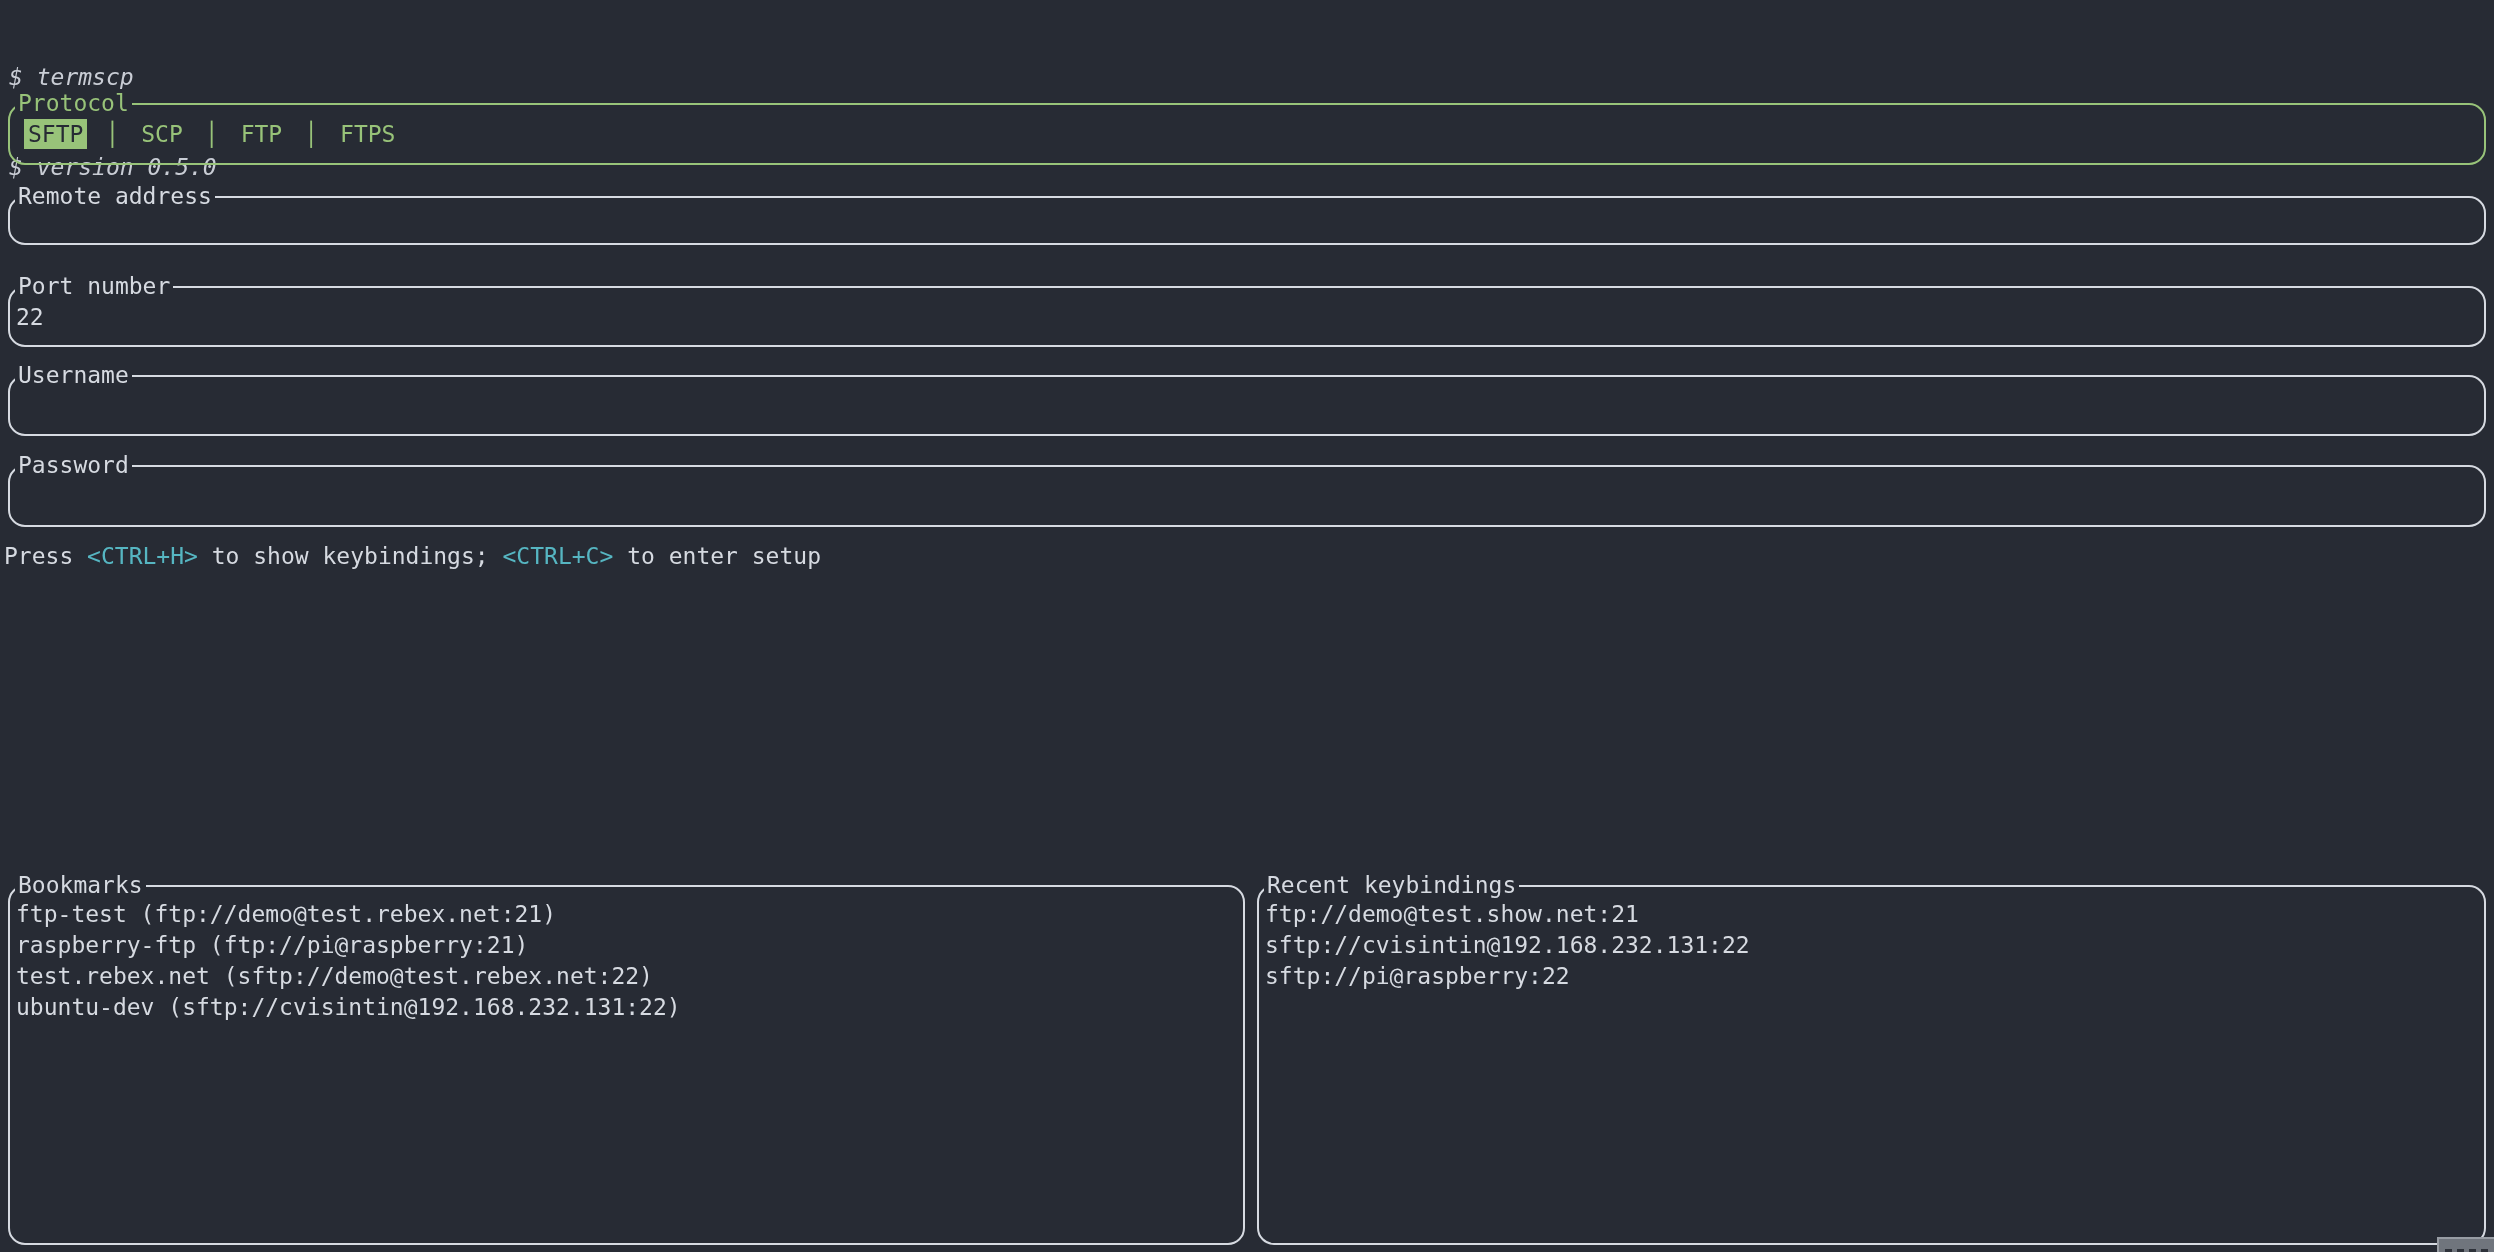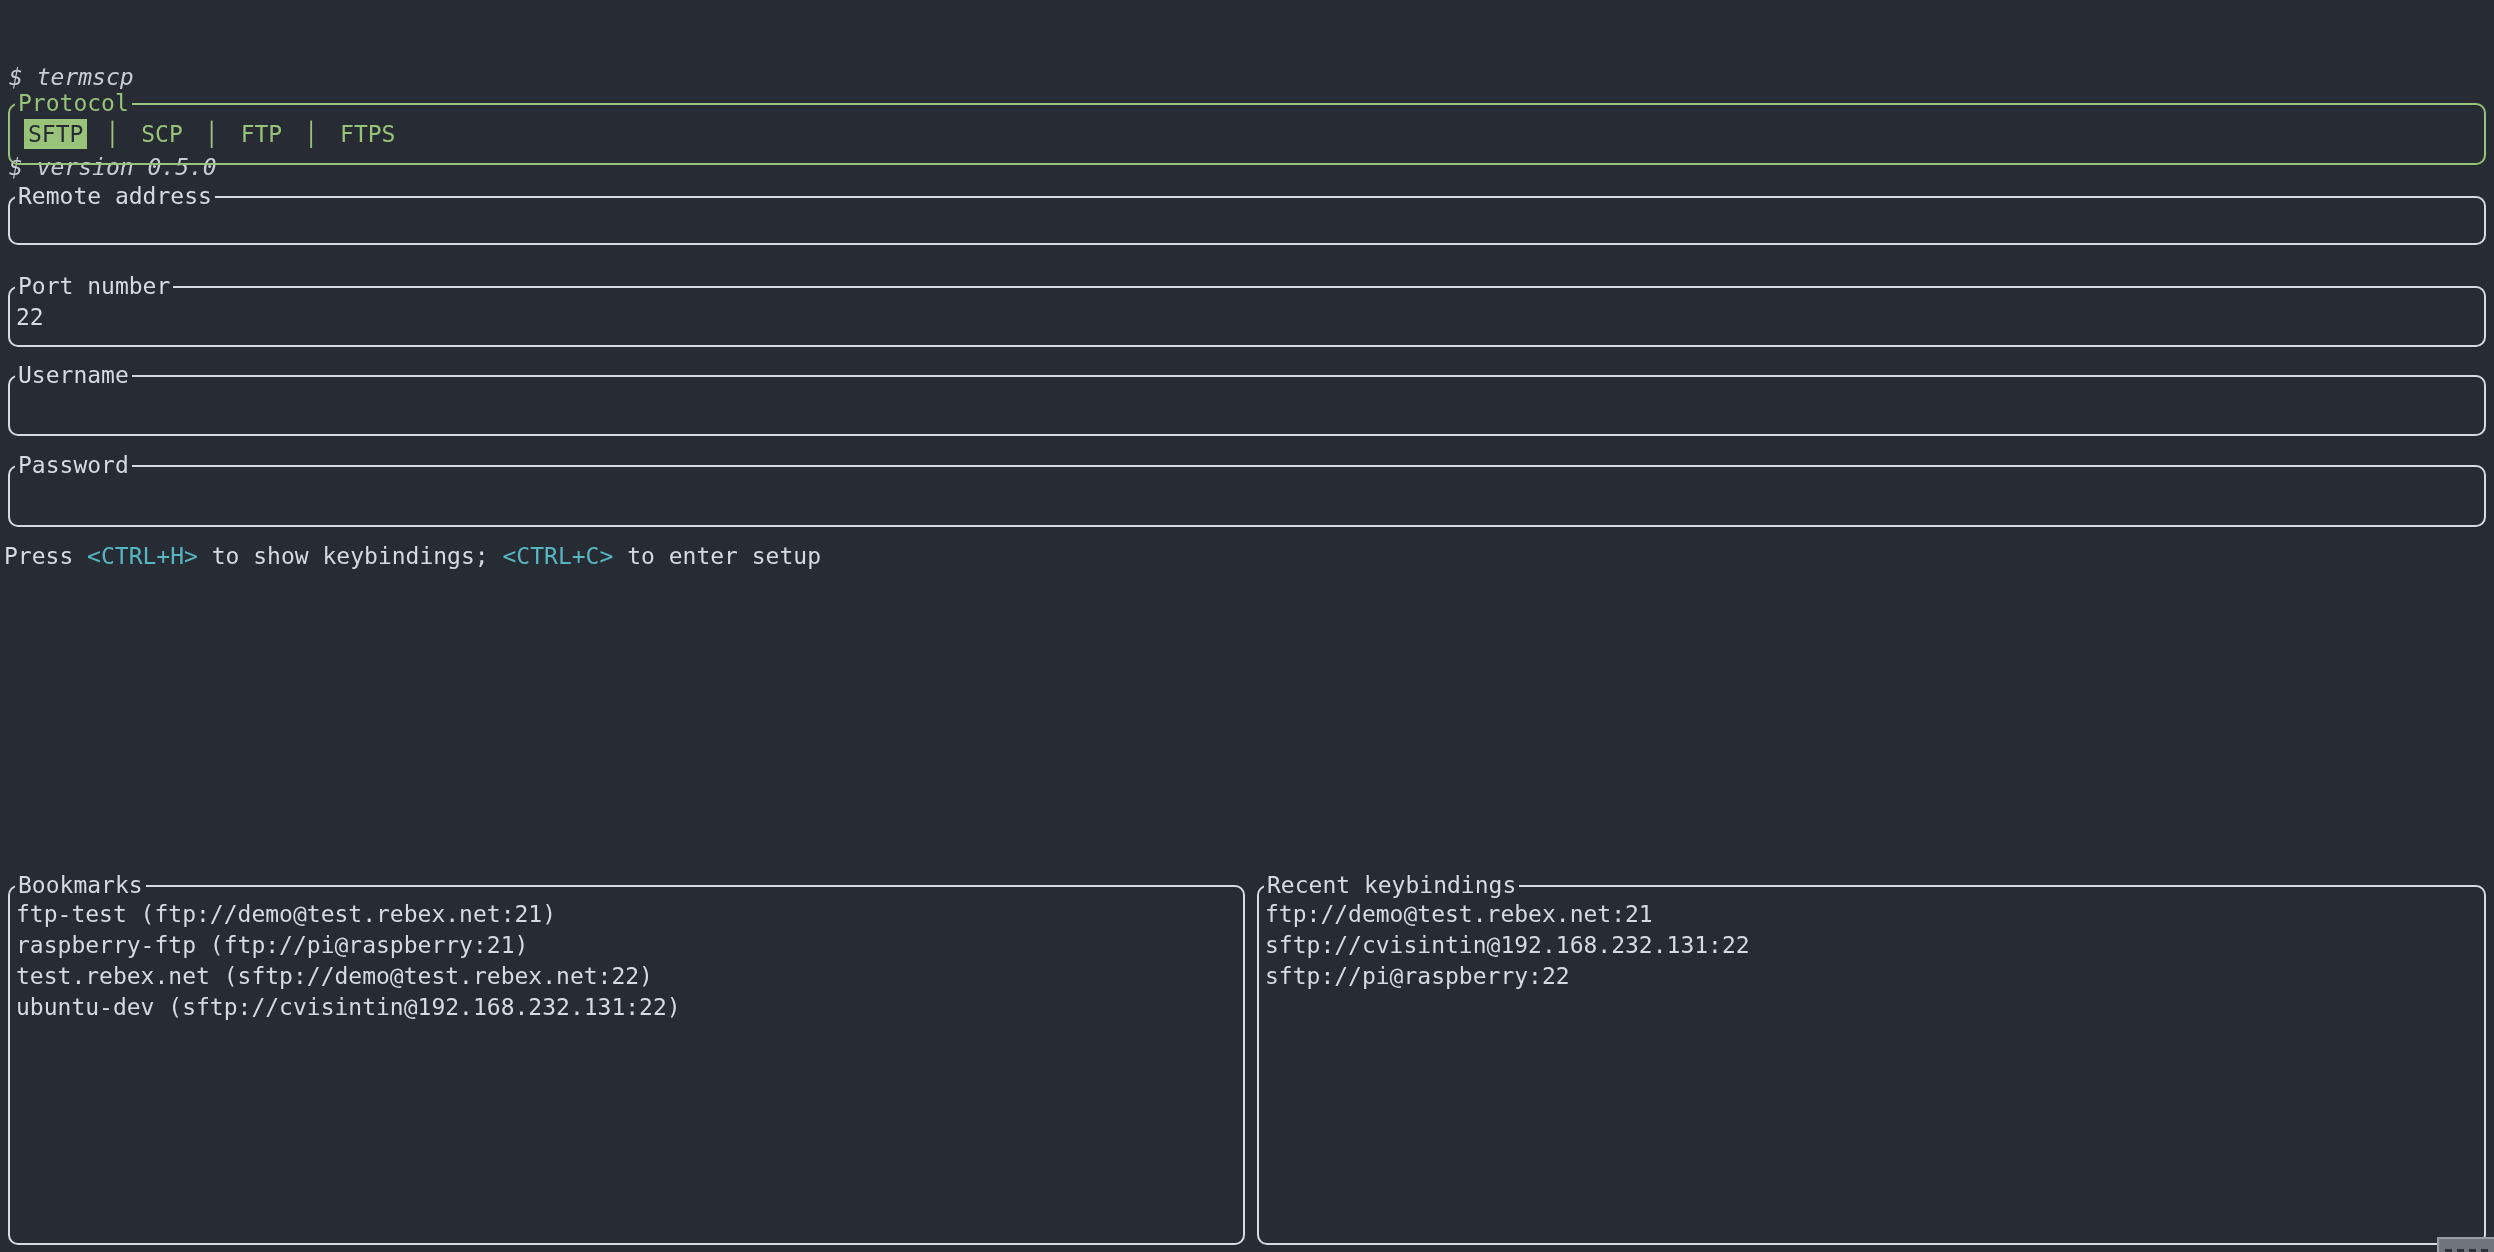--- a/index.html
+++ b/index.html
@@ -31,21 +31,21 @@
     font-style: italic;
     color: var(--dim_foreground);
     line-height: 30px;
     white-space: pre;
   }
 
   
   .tbox {
     position: absolute;
     border: 2px solid var(--foreground);
-    border-radius: 10px;
+    border-radius: 17px;
   }
   .tbox.green { border-color: var(--green); }
   .tbox > .title {
     position: absolute;
     top: -16px; left: 5px;
     background: var(--background);
     padding: 0 3px;
     line-height: 28px;
     color: var(--foreground);
     white-space: pre;
@@ -158,21 +158,21 @@
       <div class="item">ftp-test (ftp://demo@test.rebex.net:21)</div>
       <div class="item">raspberry-ftp (ftp://pi@raspberry:21)</div>
       <div class="item">test.rebex.net (sftp://demo@test.rebex.net:22)</div>
       <div class="item">ubuntu-dev (sftp://cvisintin@192.168.232.131:22)</div>
     </div>
   </div>
 
   <div class="tbox" style="left:1257px; top:885px; width:1229px; height:360px;">
     <span class="title">Recent keybindings</span>
     <div class="panel-list">
-      <div class="item">ftp://demo@test.rebex.net:21</div>
+      <div class="item">ftp://demo@test.show.net:21</div>
       <div class="item">sftp://cvisintin@192.168.232.131:22</div>
       <div class="item">sftp://pi@raspberry:22</div>
     </div>
   </div>
 
   <div class="clipped-tooltip">
     <div class="letter-tops"></div>
   </div>
 
 </div>

